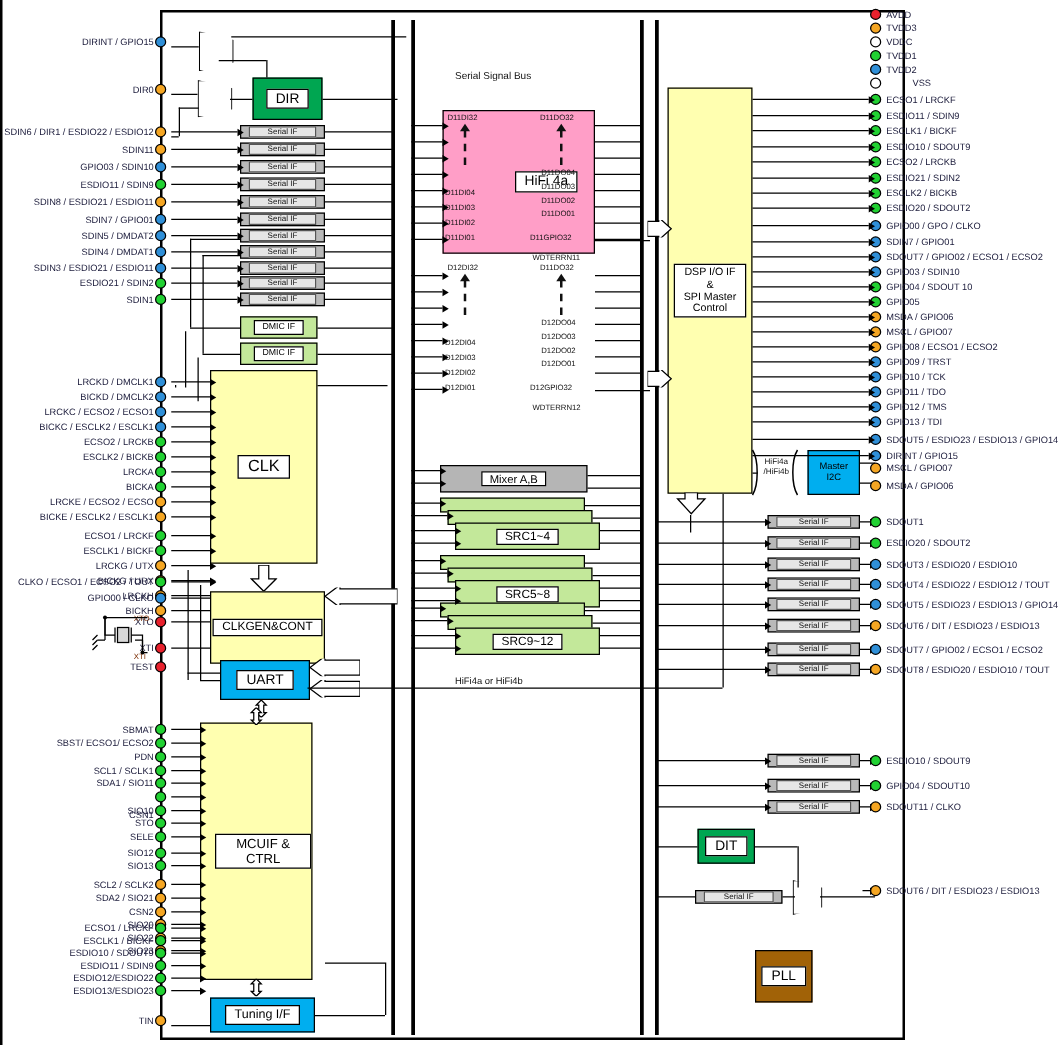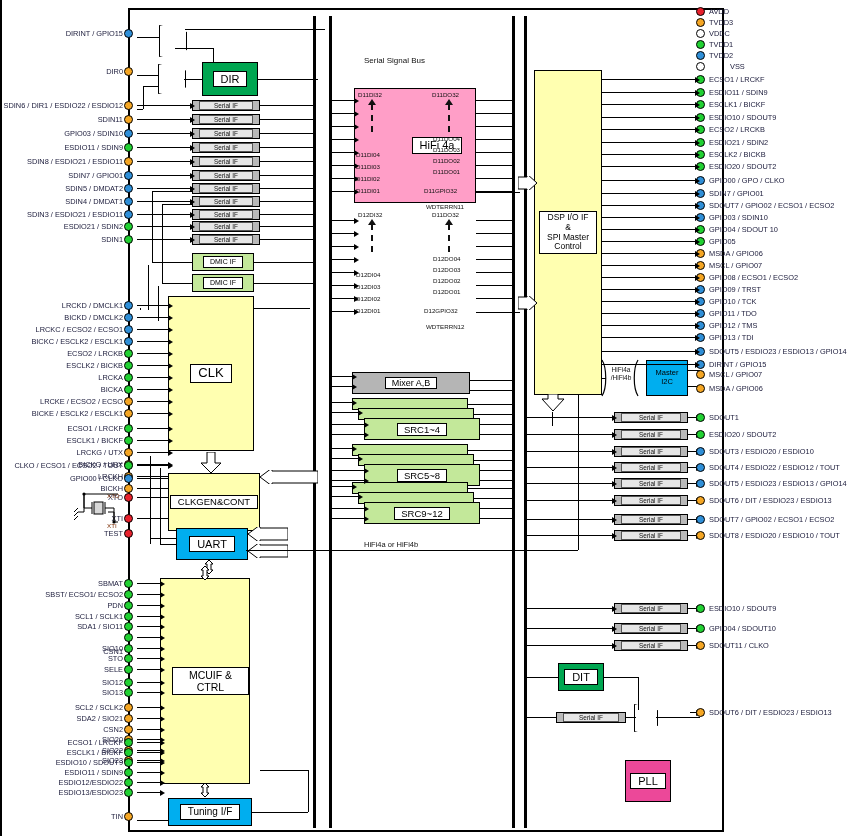--- a/index.html
+++ b/index.html
@@ -22,21 +22,21 @@
   
   .busbar{position:absolute;background:#000;width:3px;}
 
   
   .blk{position:absolute;border:1px solid #000;box-sizing:border-box;display:flex;align-items:center;justify-content:center;}
   .blk .cap{border:1px solid #000;background:#fff;font-size:11px;padding:1px 7px;color:#000;line-height:1.15;text-align:center;white-space:pre-line;}
   .blk.green{background:#00a651;}
   .blk.yellow{background:#ffffb0;}
   .blk.pink{background:#ff9ec7;}
   .blk.blue{background:#00aeef;}
-  .blk.purple{background:#ec4899;margin-left:21px;}
+  .blk.purple{background:#a16207;}
 
   
   .sif{position:absolute;height:11px;background:#b9b9b9;border:1px solid #000;box-sizing:border-box;
        display:flex;align-items:center;justify-content:center;}
   .sif .inner{background:#e6e6e6;border:1px solid #555;font-size:6.4px;color:#111;
        width:calc(100% - 14px);height:7px;line-height:7px;text-align:center;}
   .dmic{position:absolute;height:18px;background:#c3e89a;border:1px solid #000;box-sizing:border-box;
        display:flex;align-items:center;justify-content:center;}
   .dmic .inner{background:#fff;border:1px solid #000;font-size:7px;padding:0 6px;line-height:10px;}
 

